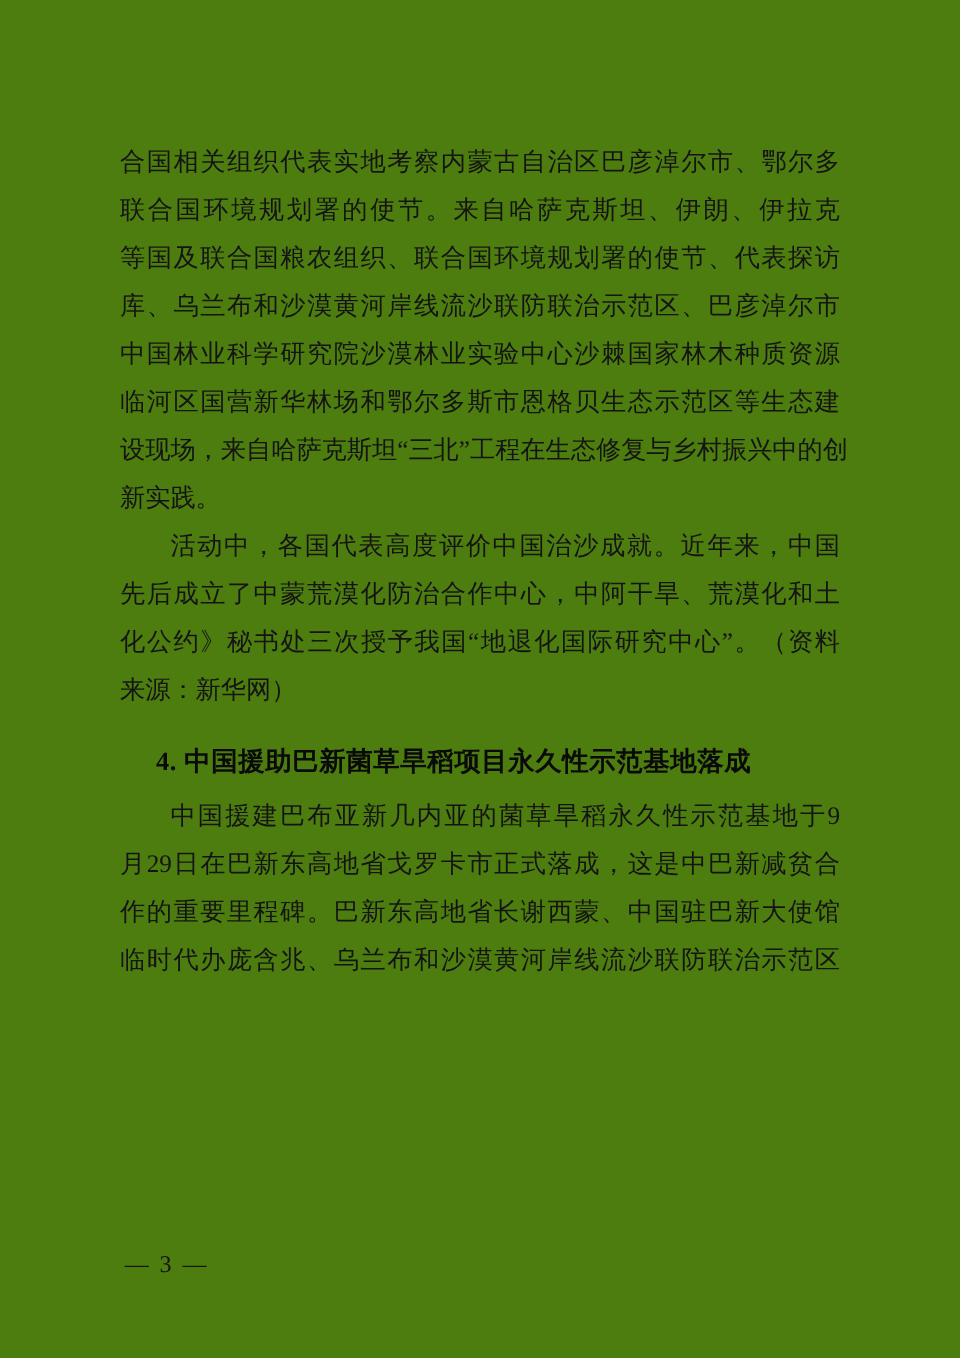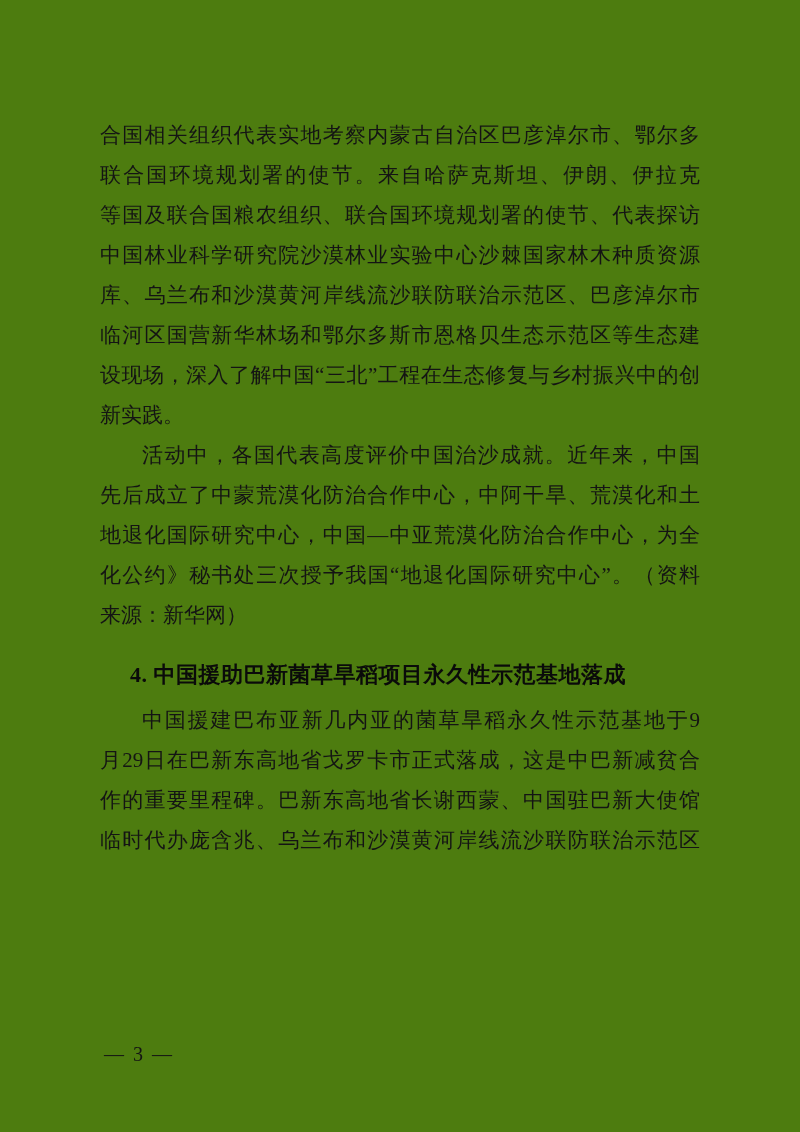--- a/index.html
+++ b/index.html
@@ -68,30 +68,29 @@
 </style>
 </head>
 <body>
 
 <div class="page">
   <div class="doc-body">
       <div class="para">
         <div class="line">合国相关组织代表实地考察内蒙古自治区巴彦淖尔市、鄂尔多</div>
         <div class="line">联合国环境规划署的使节。来自哈萨克斯坦、伊朗、伊拉克</div>
         <div class="line">等国及联合国粮农组织、联合国环境规划署的使节、代表探访</div>
+        <div class="line">库、乌兰布和沙漠黄河岸线流沙联防联治示范区、巴彦淖尔市</div>
         <div class="line">中国林业科学研究院沙漠林业实验中心沙棘国家林木种质资源</div>
-        <div class="line">库、乌兰布和沙漠黄河岸线流沙联防联治示范区、巴彦淖尔市</div>
         <div class="line">临河区国营新华林场和鄂尔多斯市恩格贝生态示范区等生态建</div>
-        <div class="line">设现场，深入了解中国“三北”工程在生态修复与乡村振兴中的创</div>
+        <div class="line">设现场，来自哈萨克斯坦“三北”工程在生态修复与乡村振兴中的创</div>
         <div class="line flush">新实践。</div>
       </div>
       <div class="para">
         <div class="line indent">活动中，各国代表高度评价中国治沙成就。近年来，中国</div>
         <div class="line">先后成立了中蒙荒漠化防治合作中心，中阿干旱、荒漠化和土</div>
-        <div class="line">地退化国际研究中心，中国—中亚荒漠化防治合作中心，为全</div>
         <div class="line">化公约》秘书处三次授予我国“地退化国际研究中心”。（资料</div>
         <div class="line flush">来源：新华网）</div>
       </div>
       <div class="heading">4. 中国援助巴新菌草旱稻项目永久性示范基地落成</div>
       <div class="para">
         <div class="line indent">中国援建巴布亚新几内亚的菌草旱稻永久性示范基地于9</div>
         <div class="line">月29日在巴新东高地省戈罗卡市正式落成，这是中巴新减贫合</div>
         <div class="line">作的重要里程碑。巴新东高地省长谢西蒙、中国驻巴新大使馆</div>
         <div class="line">临时代办庞含兆、乌兰布和沙漠黄河岸线流沙联防联治示范区</div>
       </div>

